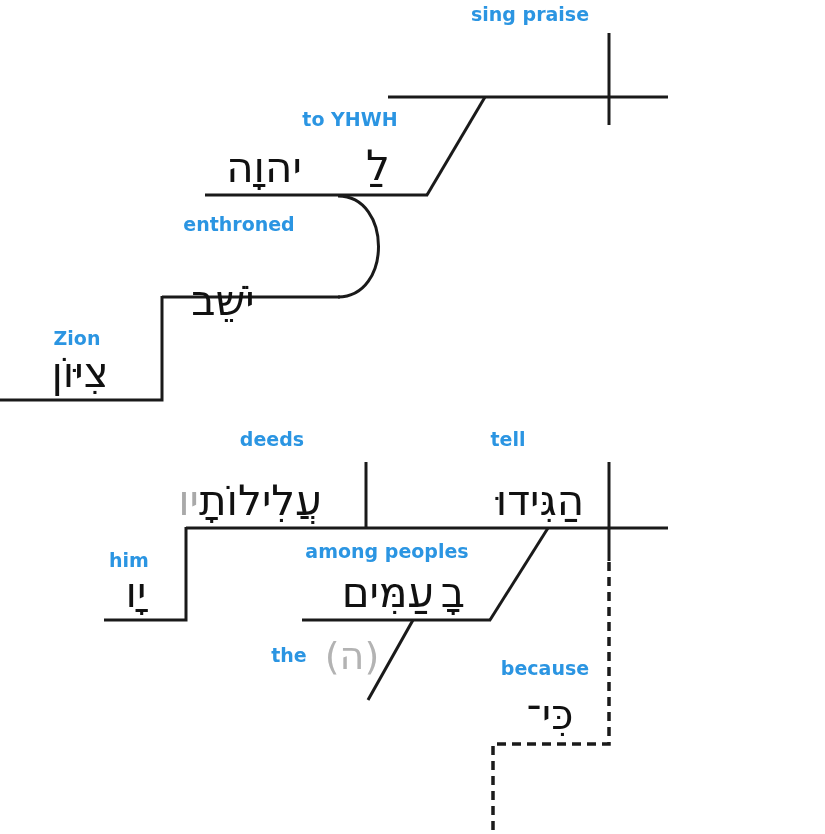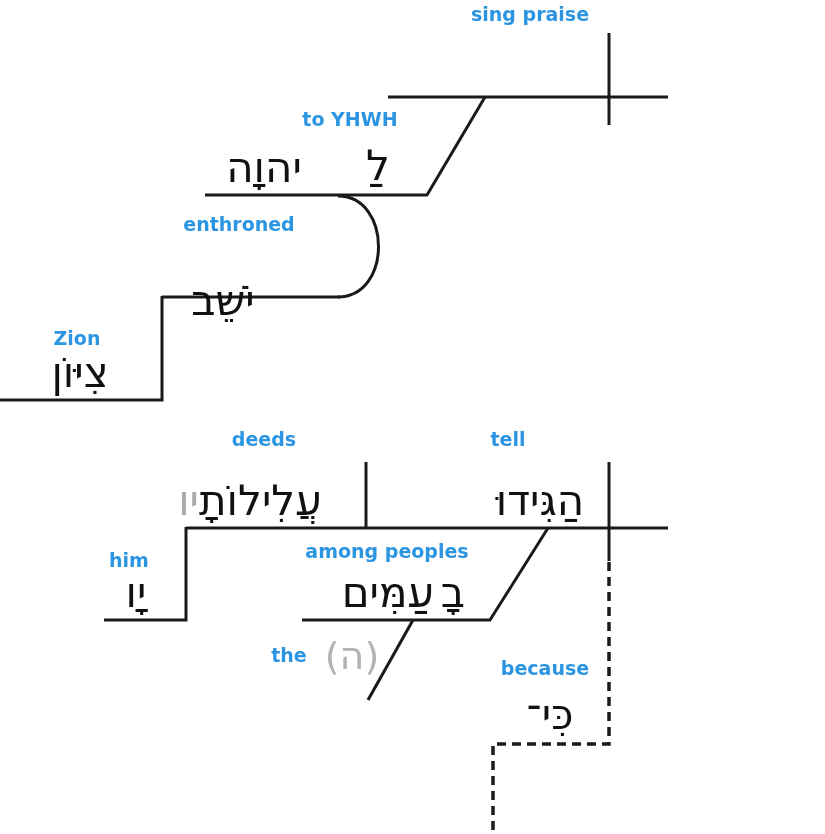--- a/index.html
+++ b/index.html
@@ -64,21 +64,21 @@
   <div class="gloss" style="left:350px;top:109px;">to YHWH</div>
   <div class="heb" style="left:264px;top:143px;">יהוָה</div>
   <div class="heb" style="left:378px;top:141px;">לַ</div>
 
   <div class="gloss" style="left:239px;top:214px;">enthroned</div>
   <div class="heb" style="left:223px;top:245px;margin-top:31px;">יֹשֵׁב</div>
 
   <div class="gloss" style="left:77px;top:307px;margin-top:21px;">Zion</div>
   <div class="heb" style="left:80px;top:348px;">צִיּוֹן</div>
 
-  <div class="gloss" style="left:264px;top:429px;">deeds</div>
+  <div class="gloss" style="left:272px;top:429px;">deeds</div>
   <div class="heb" style="left:250px;top:476px;">
     <span>עֲלִילוֹתָ</span><span class="gray-suffix">יו</span>
   </div>
 
   <div class="gloss" style="left:508px;top:429px;">tell</div>
   <div class="heb" style="left:540px;top:476px;">הַגִּידוּ</div>
 
   <div class="gloss" style="left:129px;top:550px;">him</div>
   <div class="heb" style="left:136px;top:568px;">יָו</div>
 

